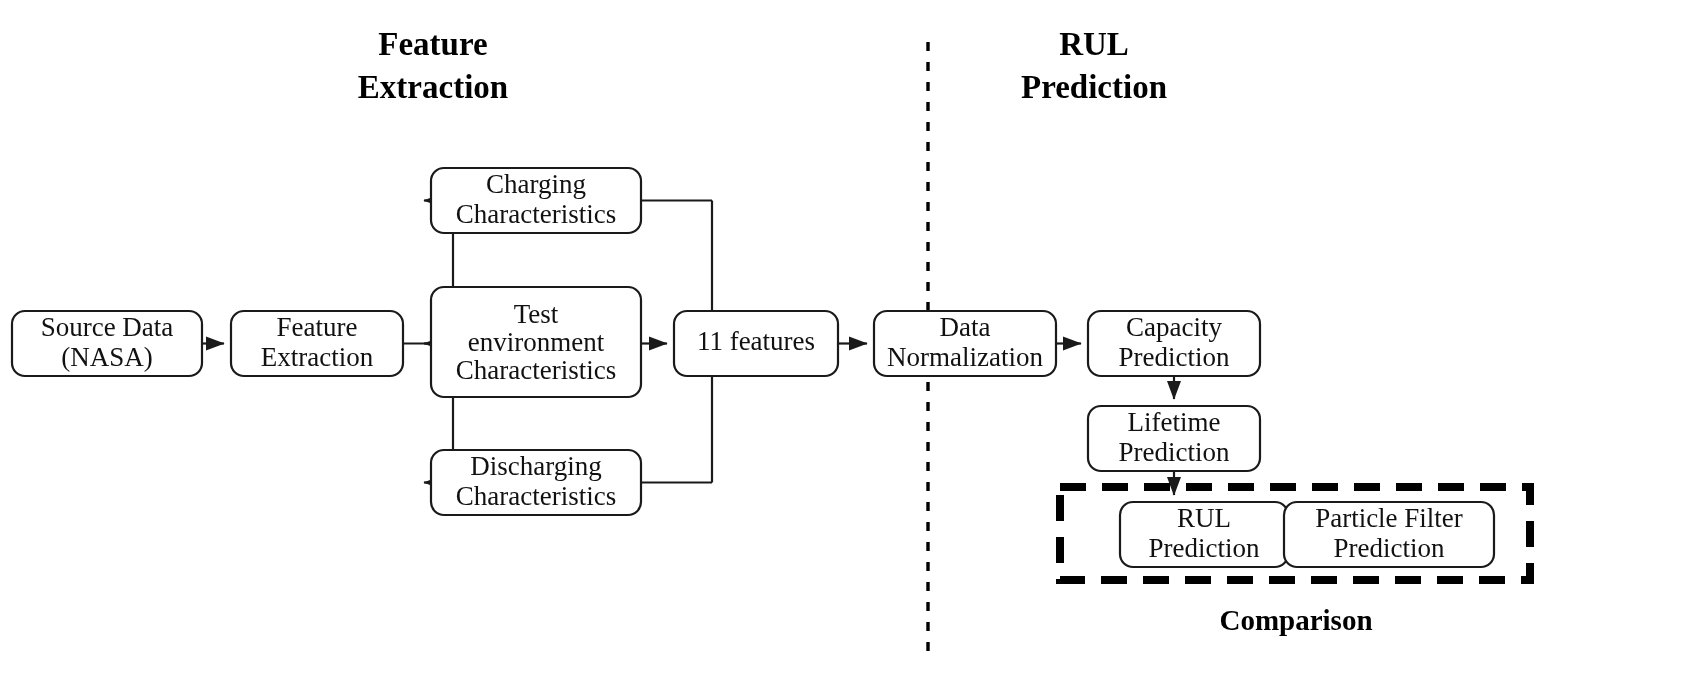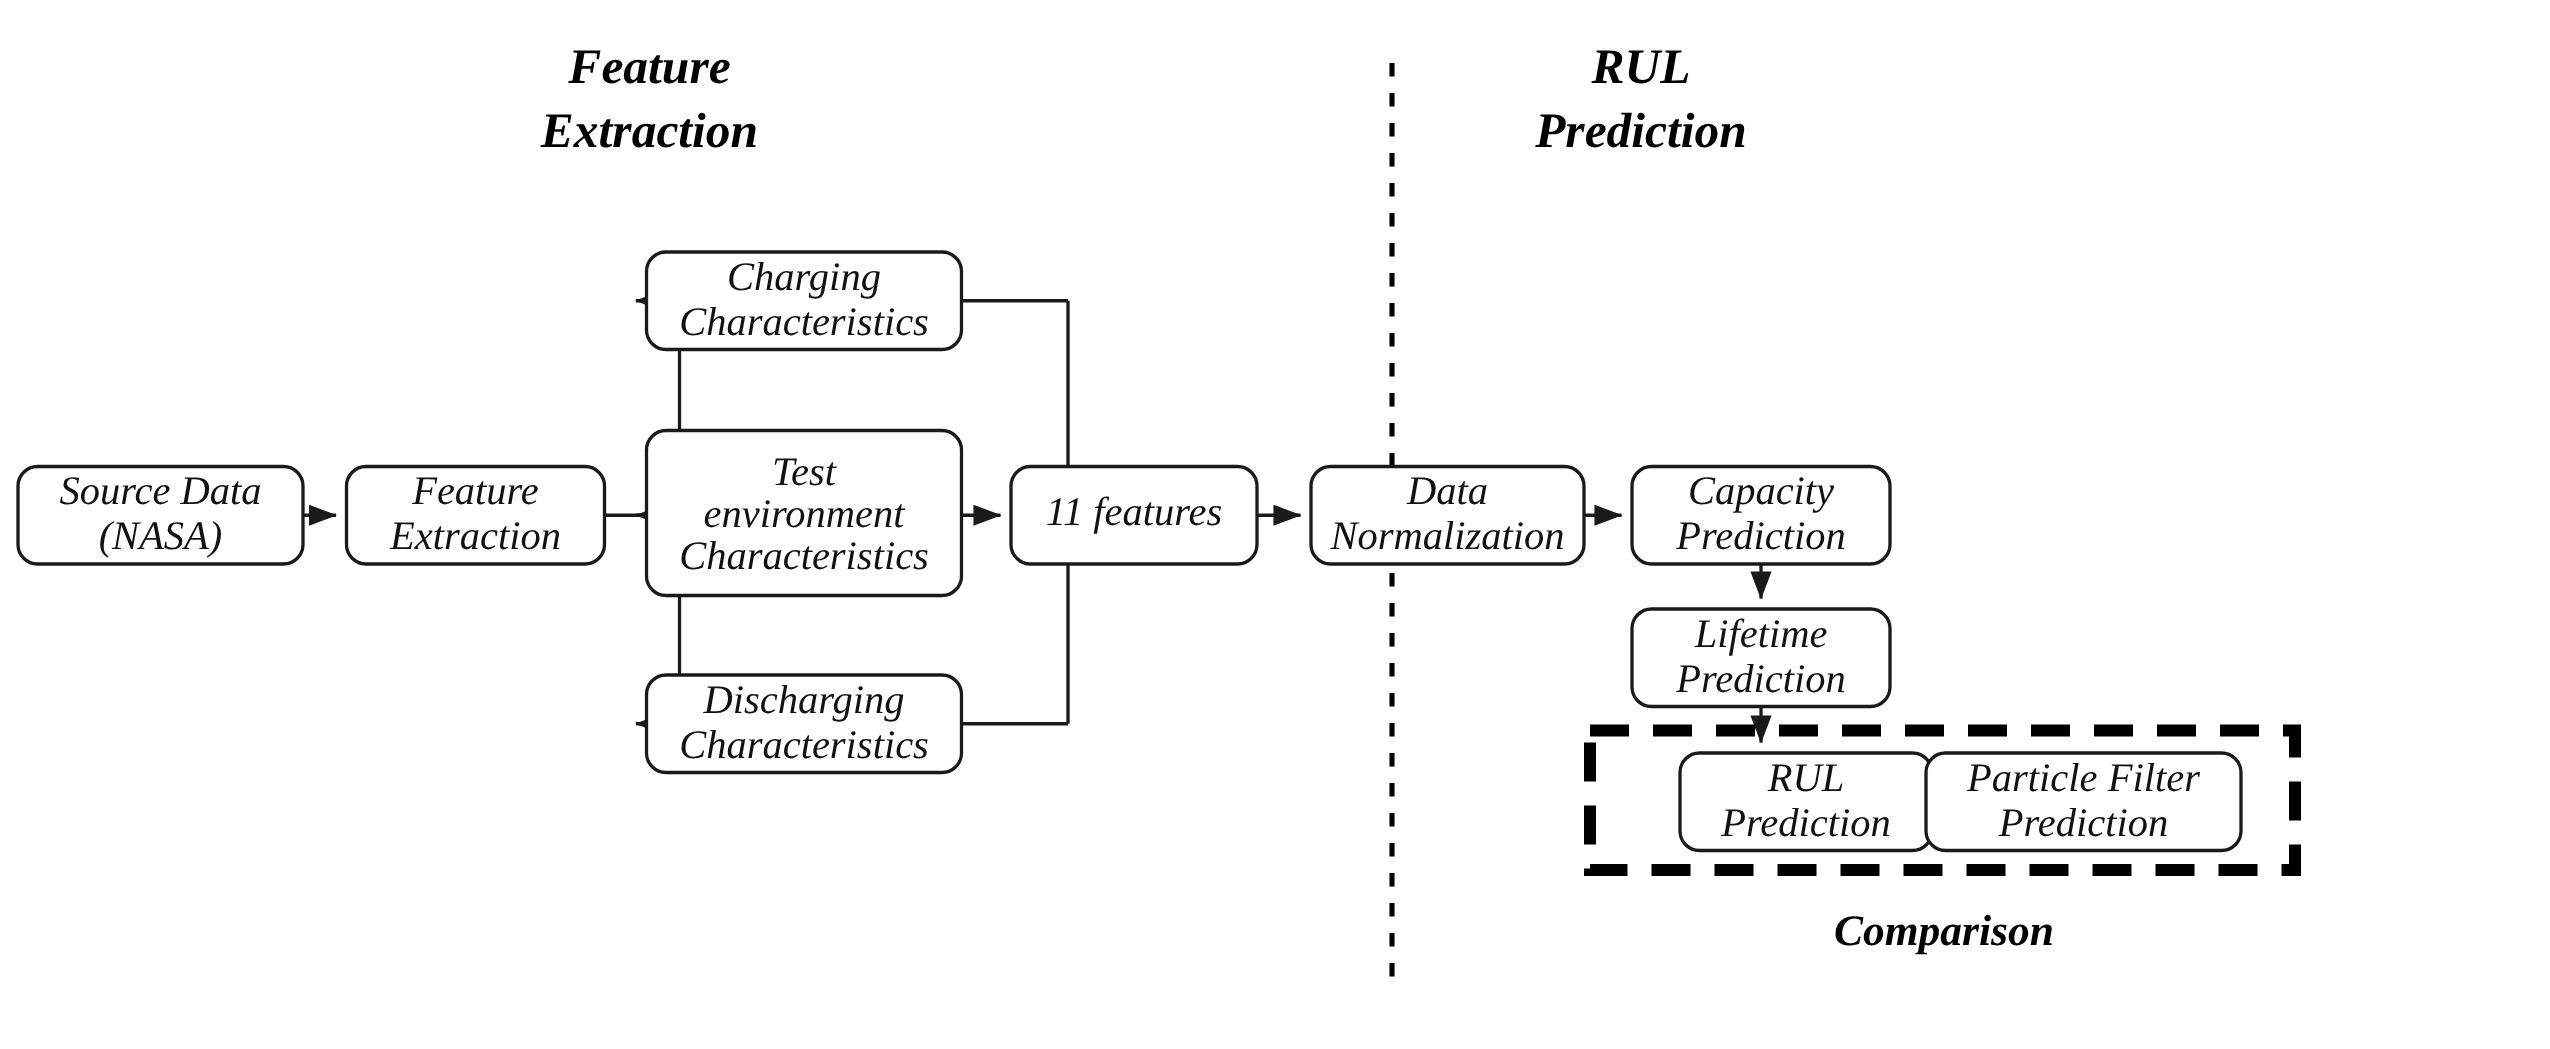--- a/index.html
+++ b/index.html
@@ -9,21 +9,20 @@
   }
   body {
     font-family: "Liberation Serif", "DejaVu Serif", serif;
   }
   #diagram-root {
     position: relative;
     width: 1700px;
     height: 699px;
     background: #ffffff;
     overflow: hidden;
-    font-style: italic;
   }
   svg.diagram-canvas {
     position: absolute;
     left: 0;
     top: 0;
     width: 1700px;
     height: 699px;
   }
   .node-rect {
     fill: #ffffff;

